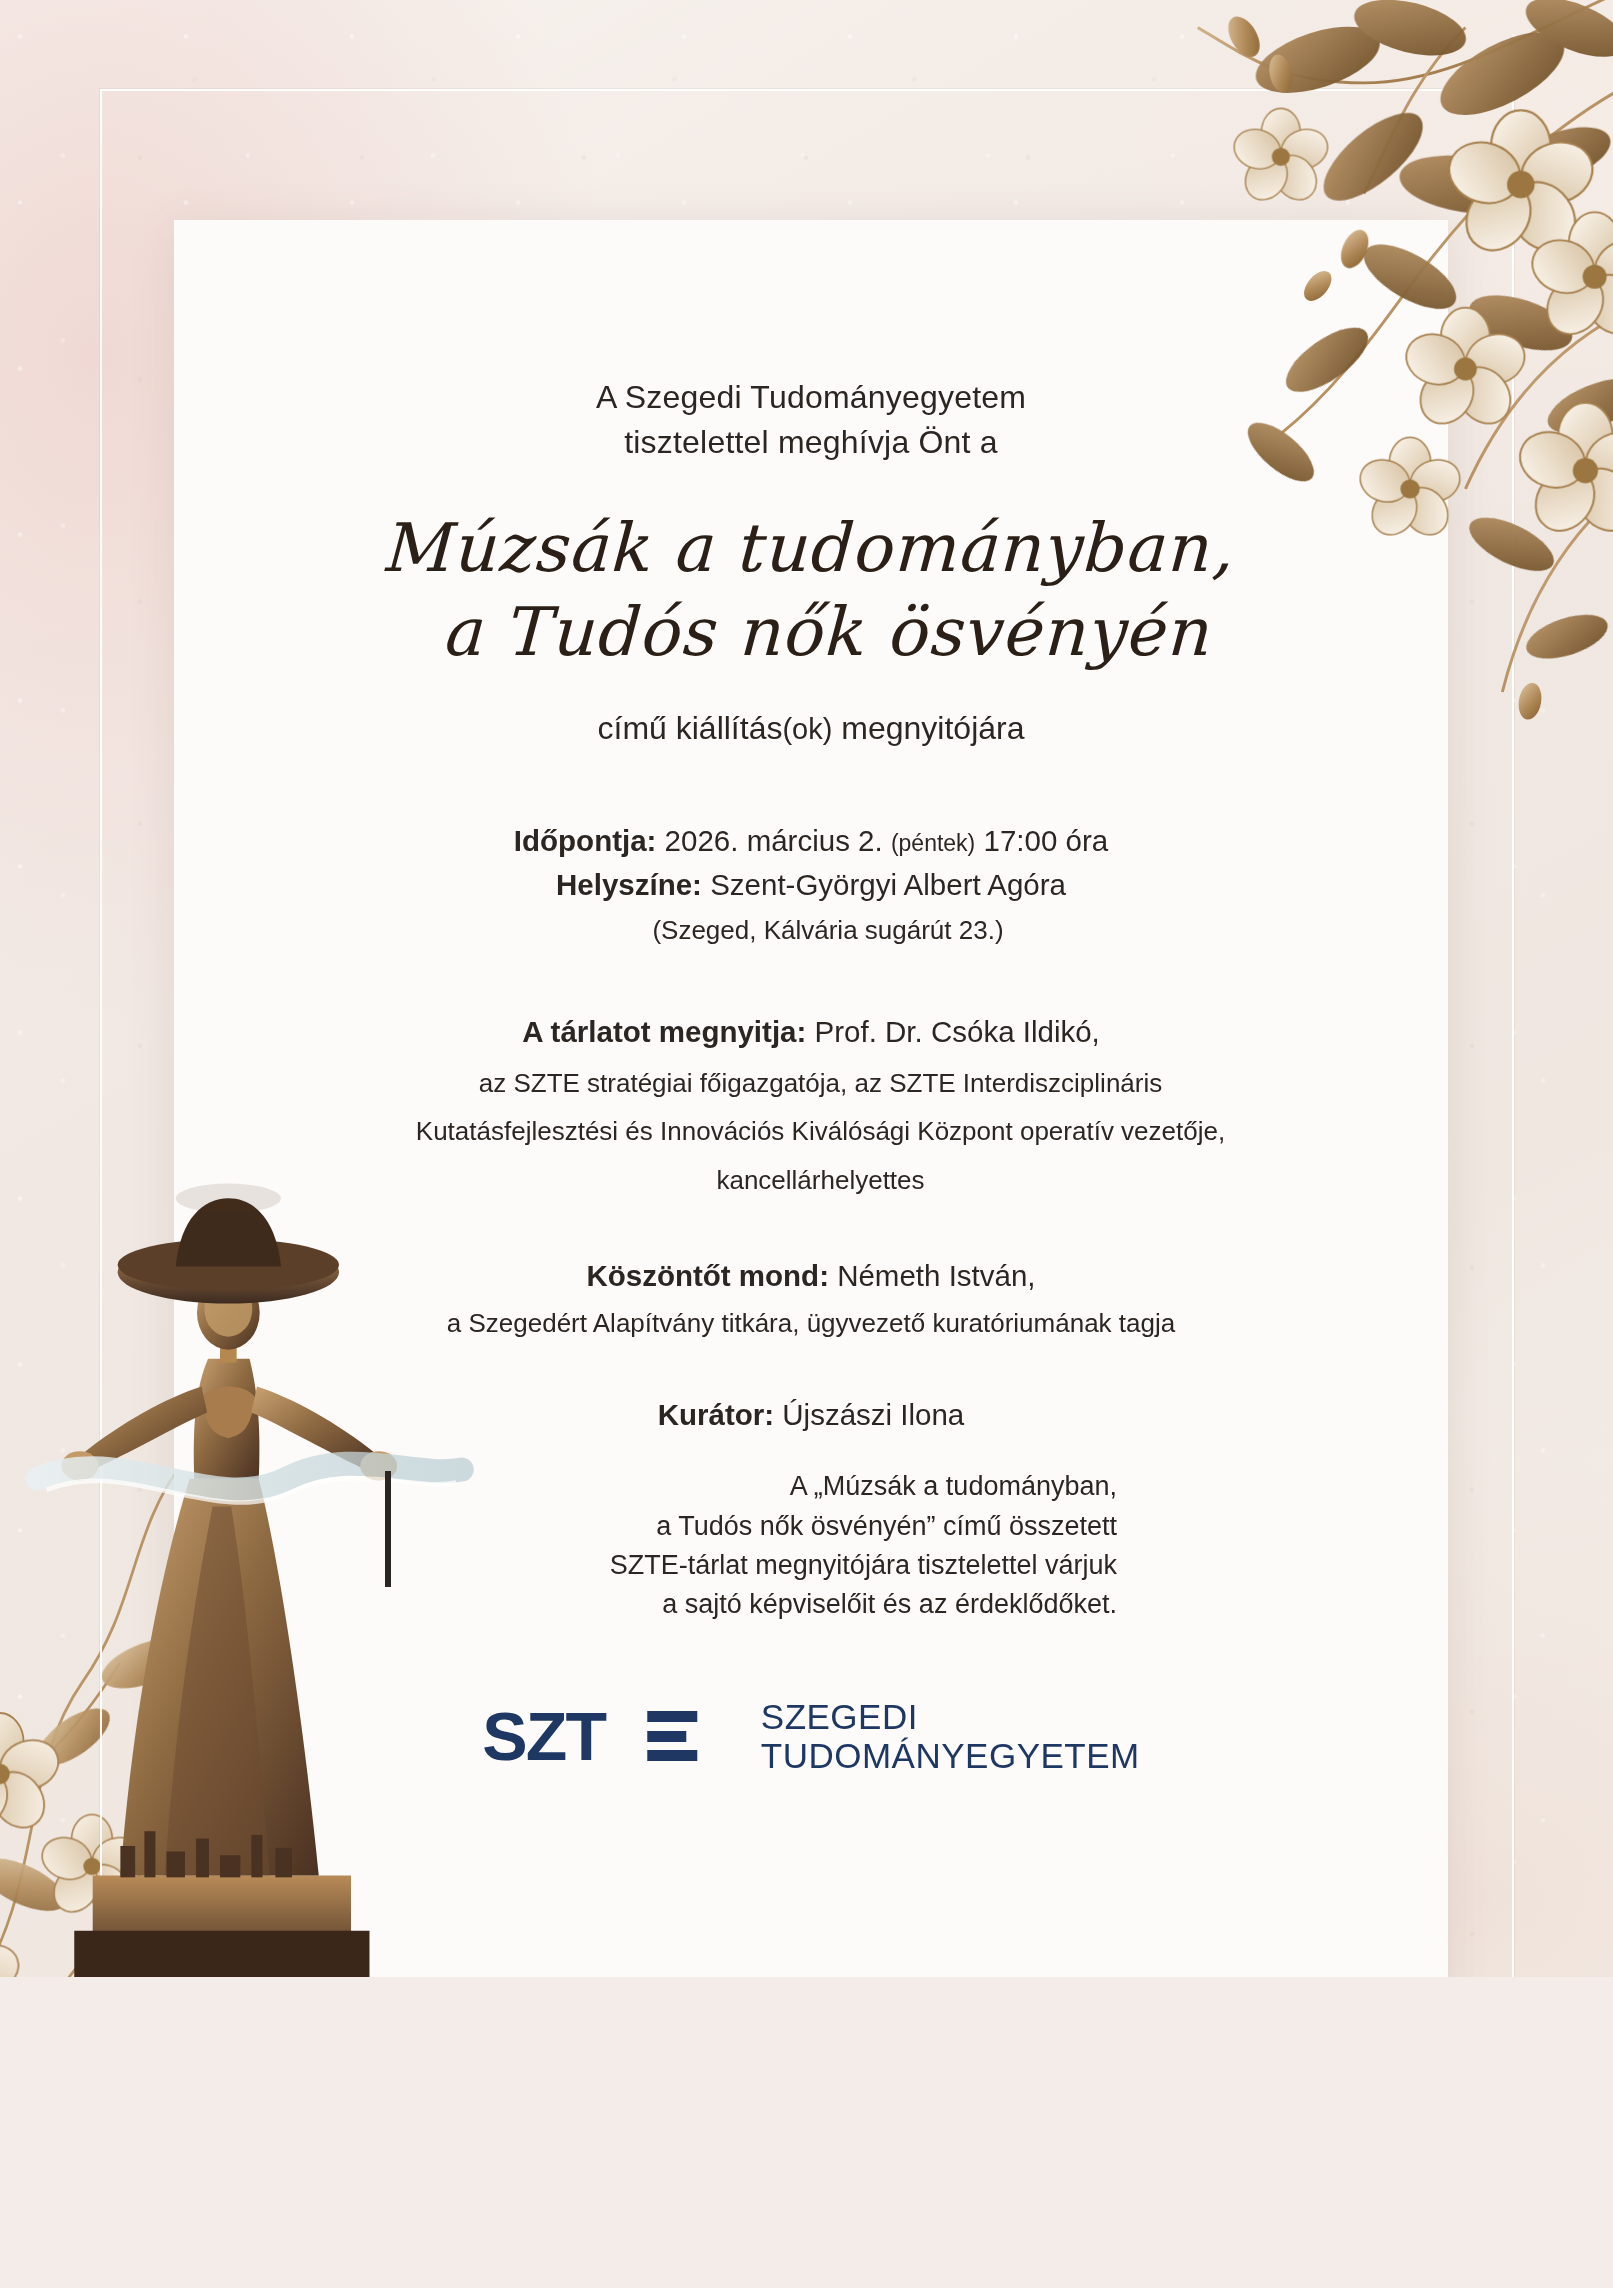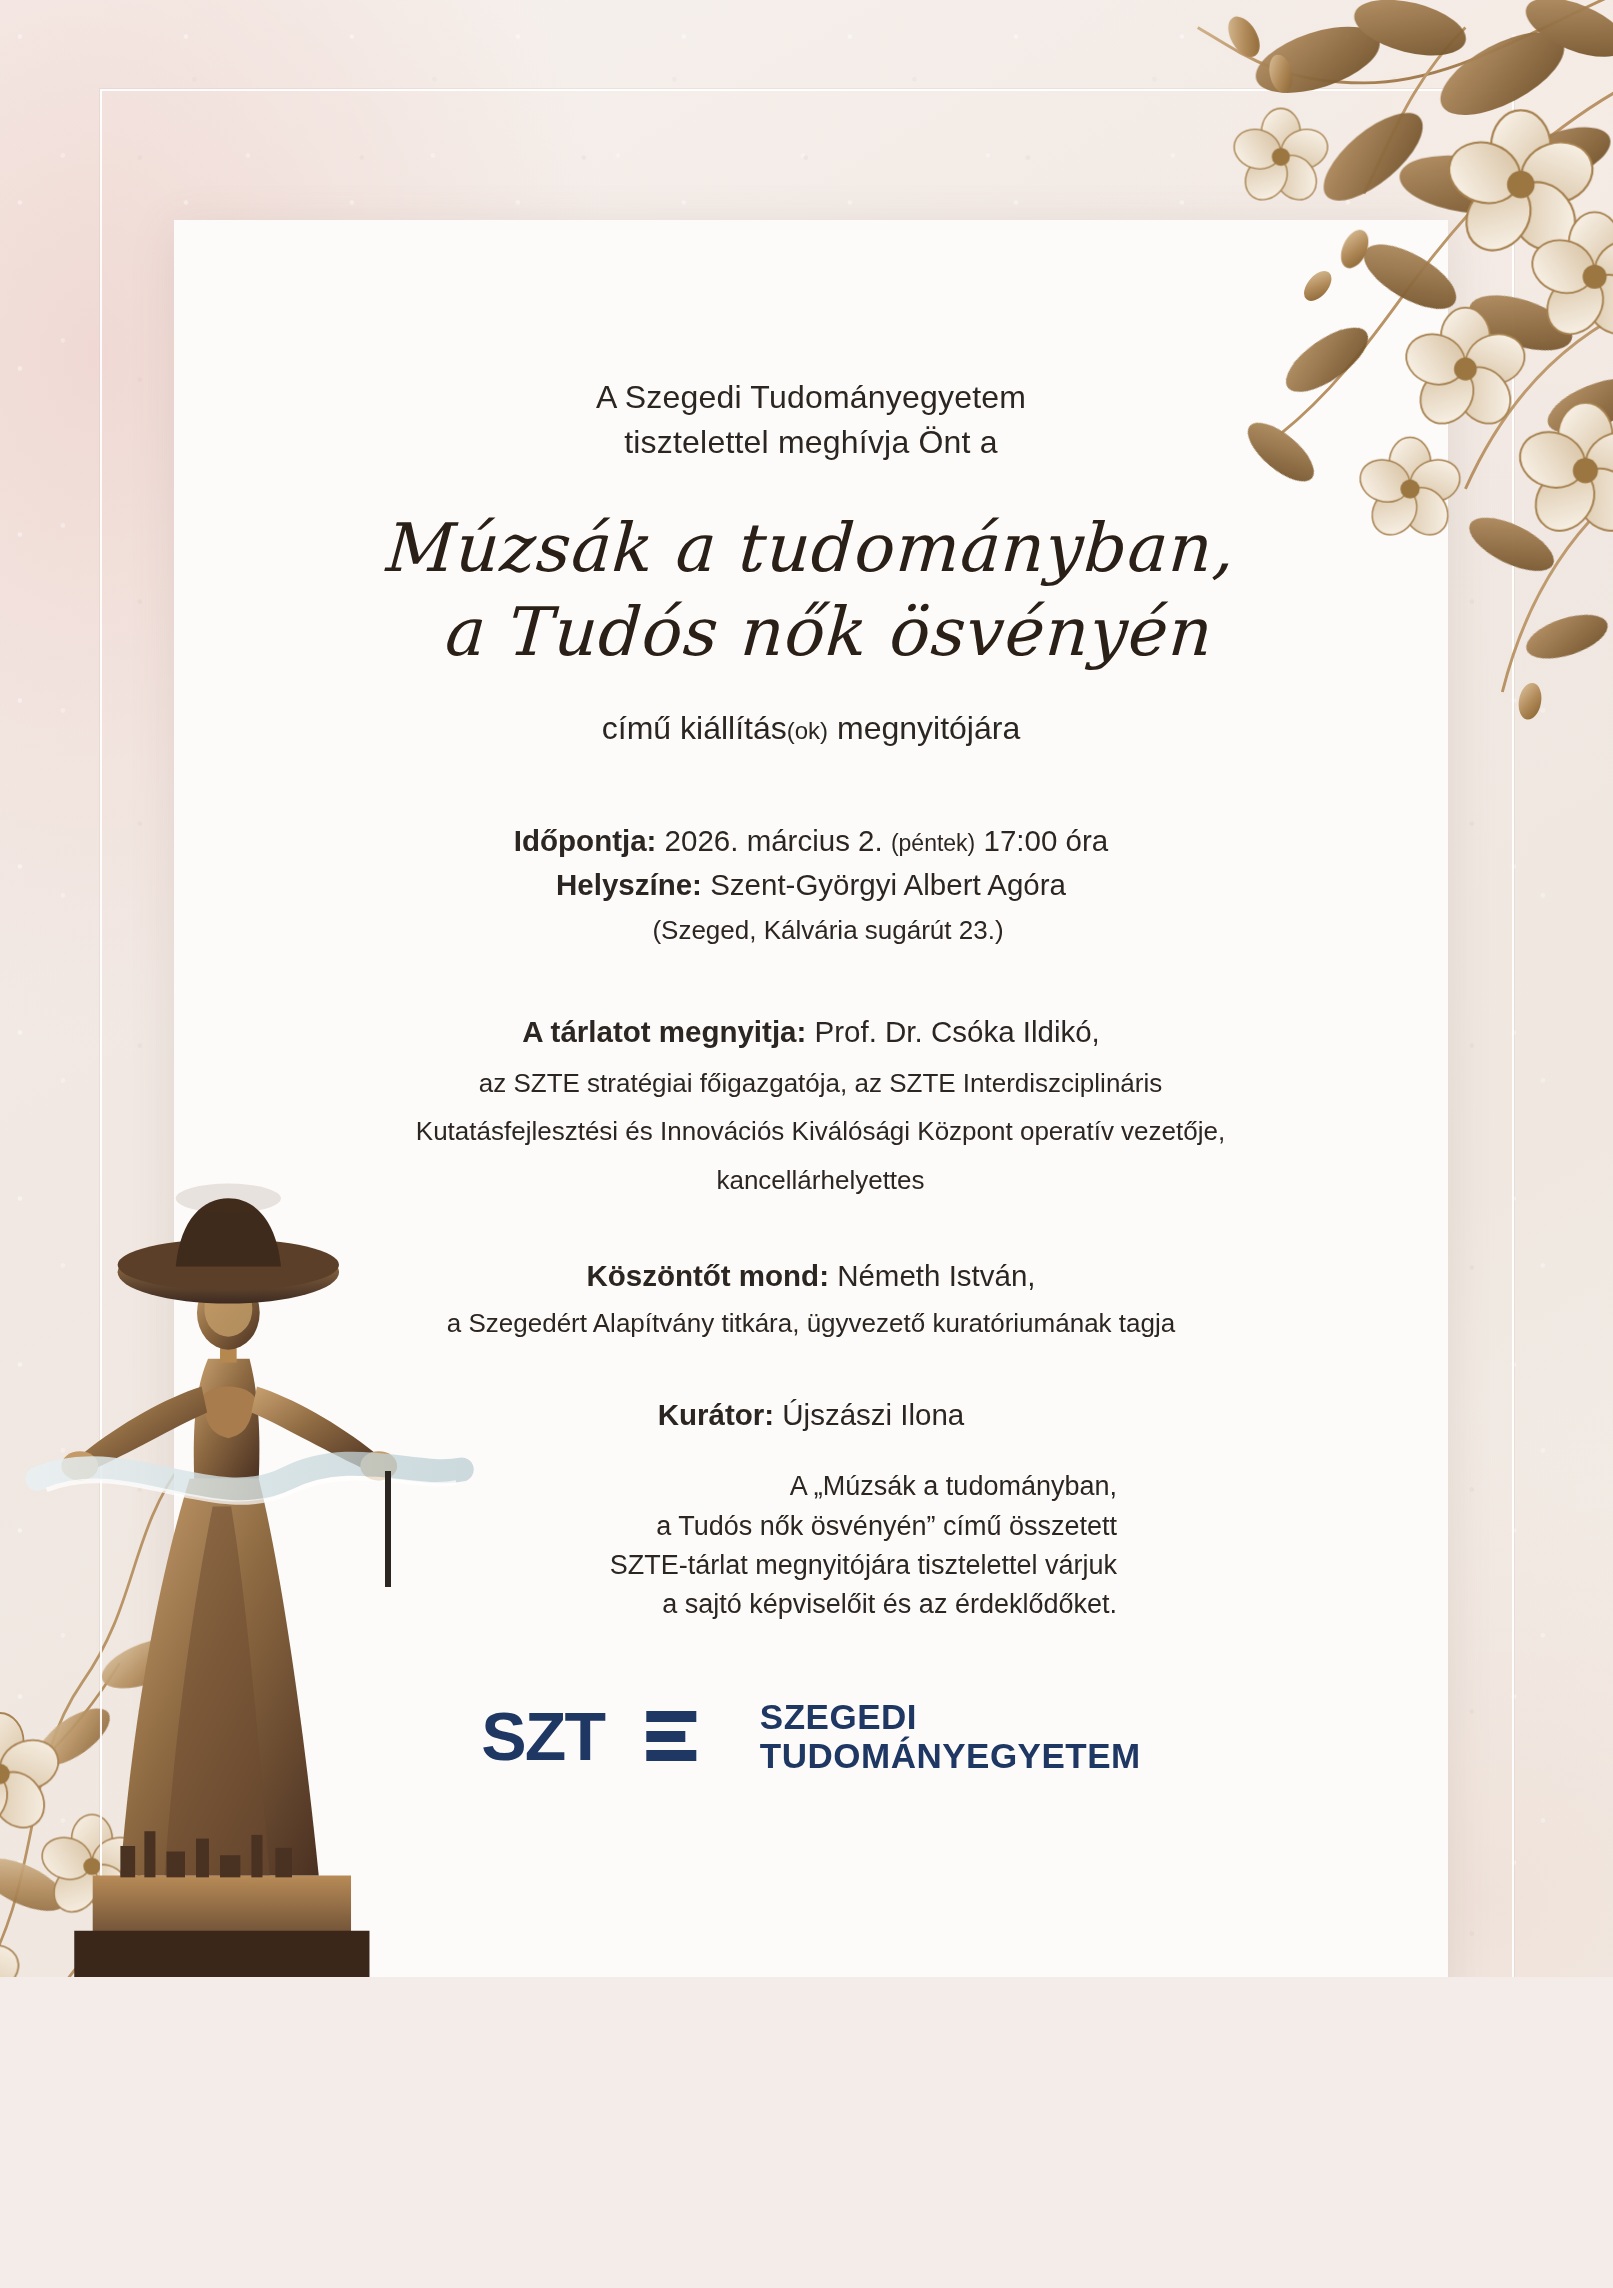--- a/index.html
+++ b/index.html
@@ -101,21 +101,21 @@
     display: block;
     margin-top: 14.8px;
     padding-left: 37px;
   }
   .subtitle {
     margin-top: 42px;
     font-size: 32px;
     color: #2b2622;
   }
   .subtitle .small {
-    font-size: 24px;
+    font-size: 29px;
   }
 
   .facts {
     margin-top: 72px;
     font-size: 29.5px;
     line-height: 1.5;
   }
   .facts b { font-weight: bold; }
   .facts .tiny { font-size: 23px; margin-top: 8px; }
   .facts .venue-sub {
@@ -202,21 +202,21 @@
     height: 50px;
     margin-left: 5.5px;
   }
   .logo-e i {
     display: block;
     height: 11px;
     background: #1f3763;
   }
   .logo-e i:nth-child(2) { width: 78%; }
   .logo-words {
-    font-weight: bold;
+    font-weight: normal;
     font-size: 35px;
     line-height: 1.12;
     letter-spacing: 0.5px;
     color: #1f3763;
     text-align: left;
     margin-left: 36px;
   }
 
   
   .deco { position: absolute; pointer-events: none; }

